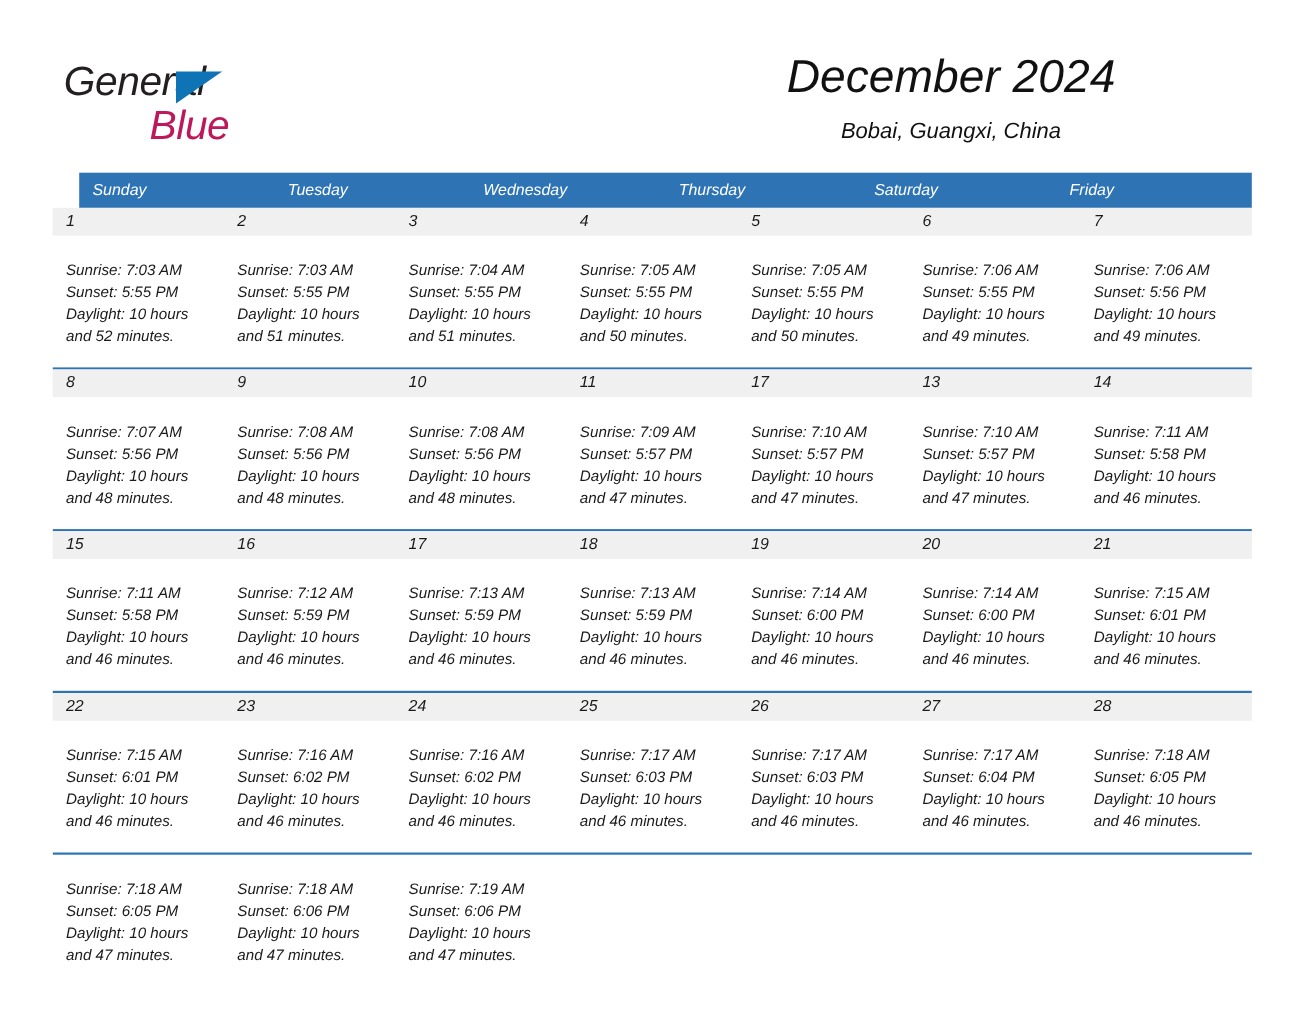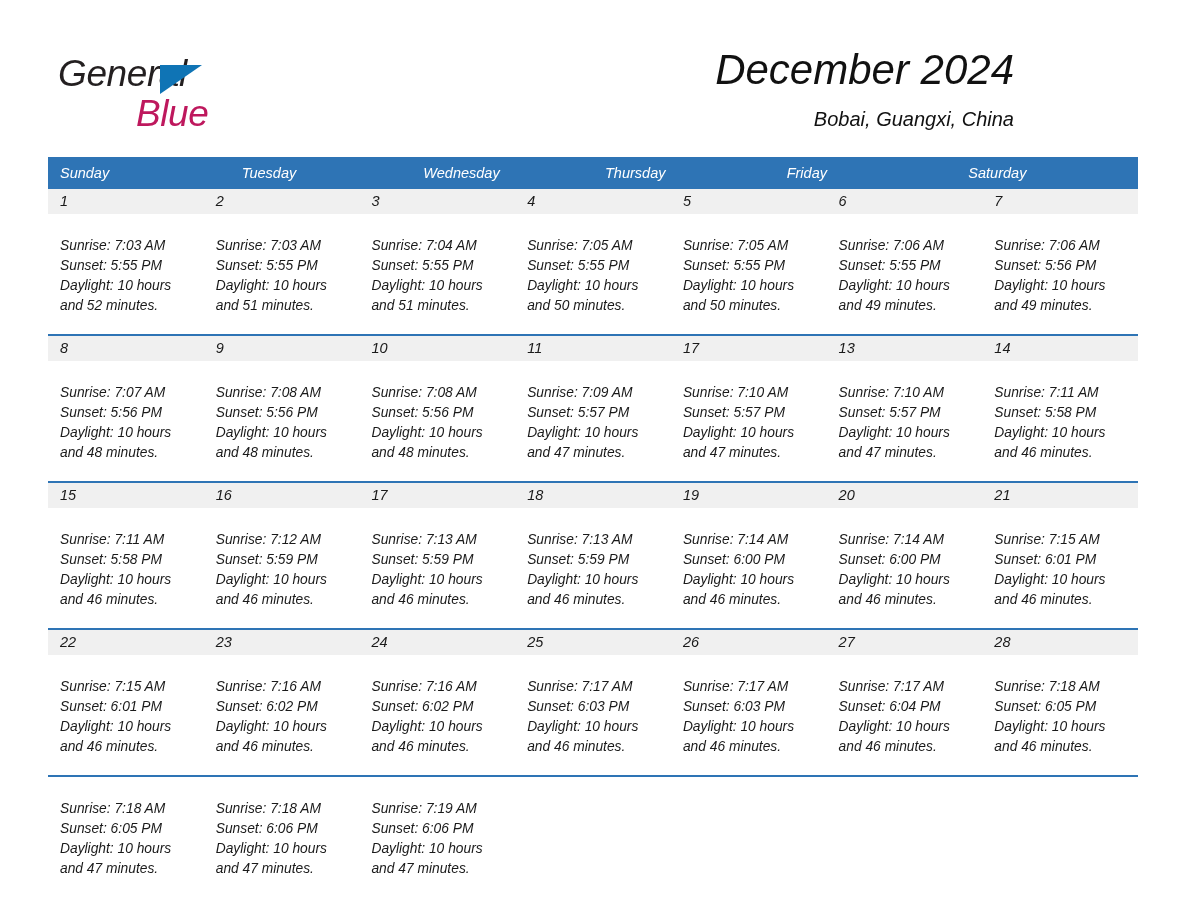--- a/index.html
+++ b/index.html
@@ -65,21 +65,21 @@
     font-size: 37px;
     font-weight: 400;
     letter-spacing: -0.4px;
     color: #be185d;
     line-height: 44px;
   }
   .title-block {
     position: absolute;
     right: 0;
     top: 0;
-    text-align: right;
+    text-align: center;
   }
   .cal-title {
     font-size: 42px;
     font-weight: 400;
     color: #111111;
     line-height: 56px;
     white-space: nowrap;
   }
   .cal-subtitle {
     font-size: 20px;
@@ -94,20 +94,21 @@
   .calendar {
     position: absolute;
     left: 48px;
     top: 157px;
     width: 1090px;
   }
   .weekday-row {
     display: flex;
     background: #2e74b5;
     height: 32px;
+    margin-left: 24px;
   }
   .weekday {
     flex: 1 1 0;
     min-width: 0;
     color: #ffffff;
     font-size: 14.5px;
     line-height: 32px;
     padding-left: 12px;
     box-sizing: border-box;
     white-space: nowrap;
@@ -172,22 +173,22 @@
     </div>
 
   </div>
 
   <div class="calendar">
     <div class="weekday-row" id="weekday-row">
         <div class="weekday">Sunday</div>
         <div class="weekday">Tuesday</div>
         <div class="weekday">Wednesday</div>
         <div class="weekday">Thursday</div>
+        <div class="weekday">Saturday</div>
         <div class="weekday">Friday</div>
-        <div class="weekday">Saturday</div>
       </div>
     <div id="weeks-container">
         <div class="week-row first">
           <div class="week-block">
             <div class="daynum-row">
               <div class="daynum-cell">1</div>
               <div class="daynum-cell">2</div>
               <div class="daynum-cell">3</div>
               <div class="daynum-cell">4</div>
               <div class="daynum-cell">5</div>

